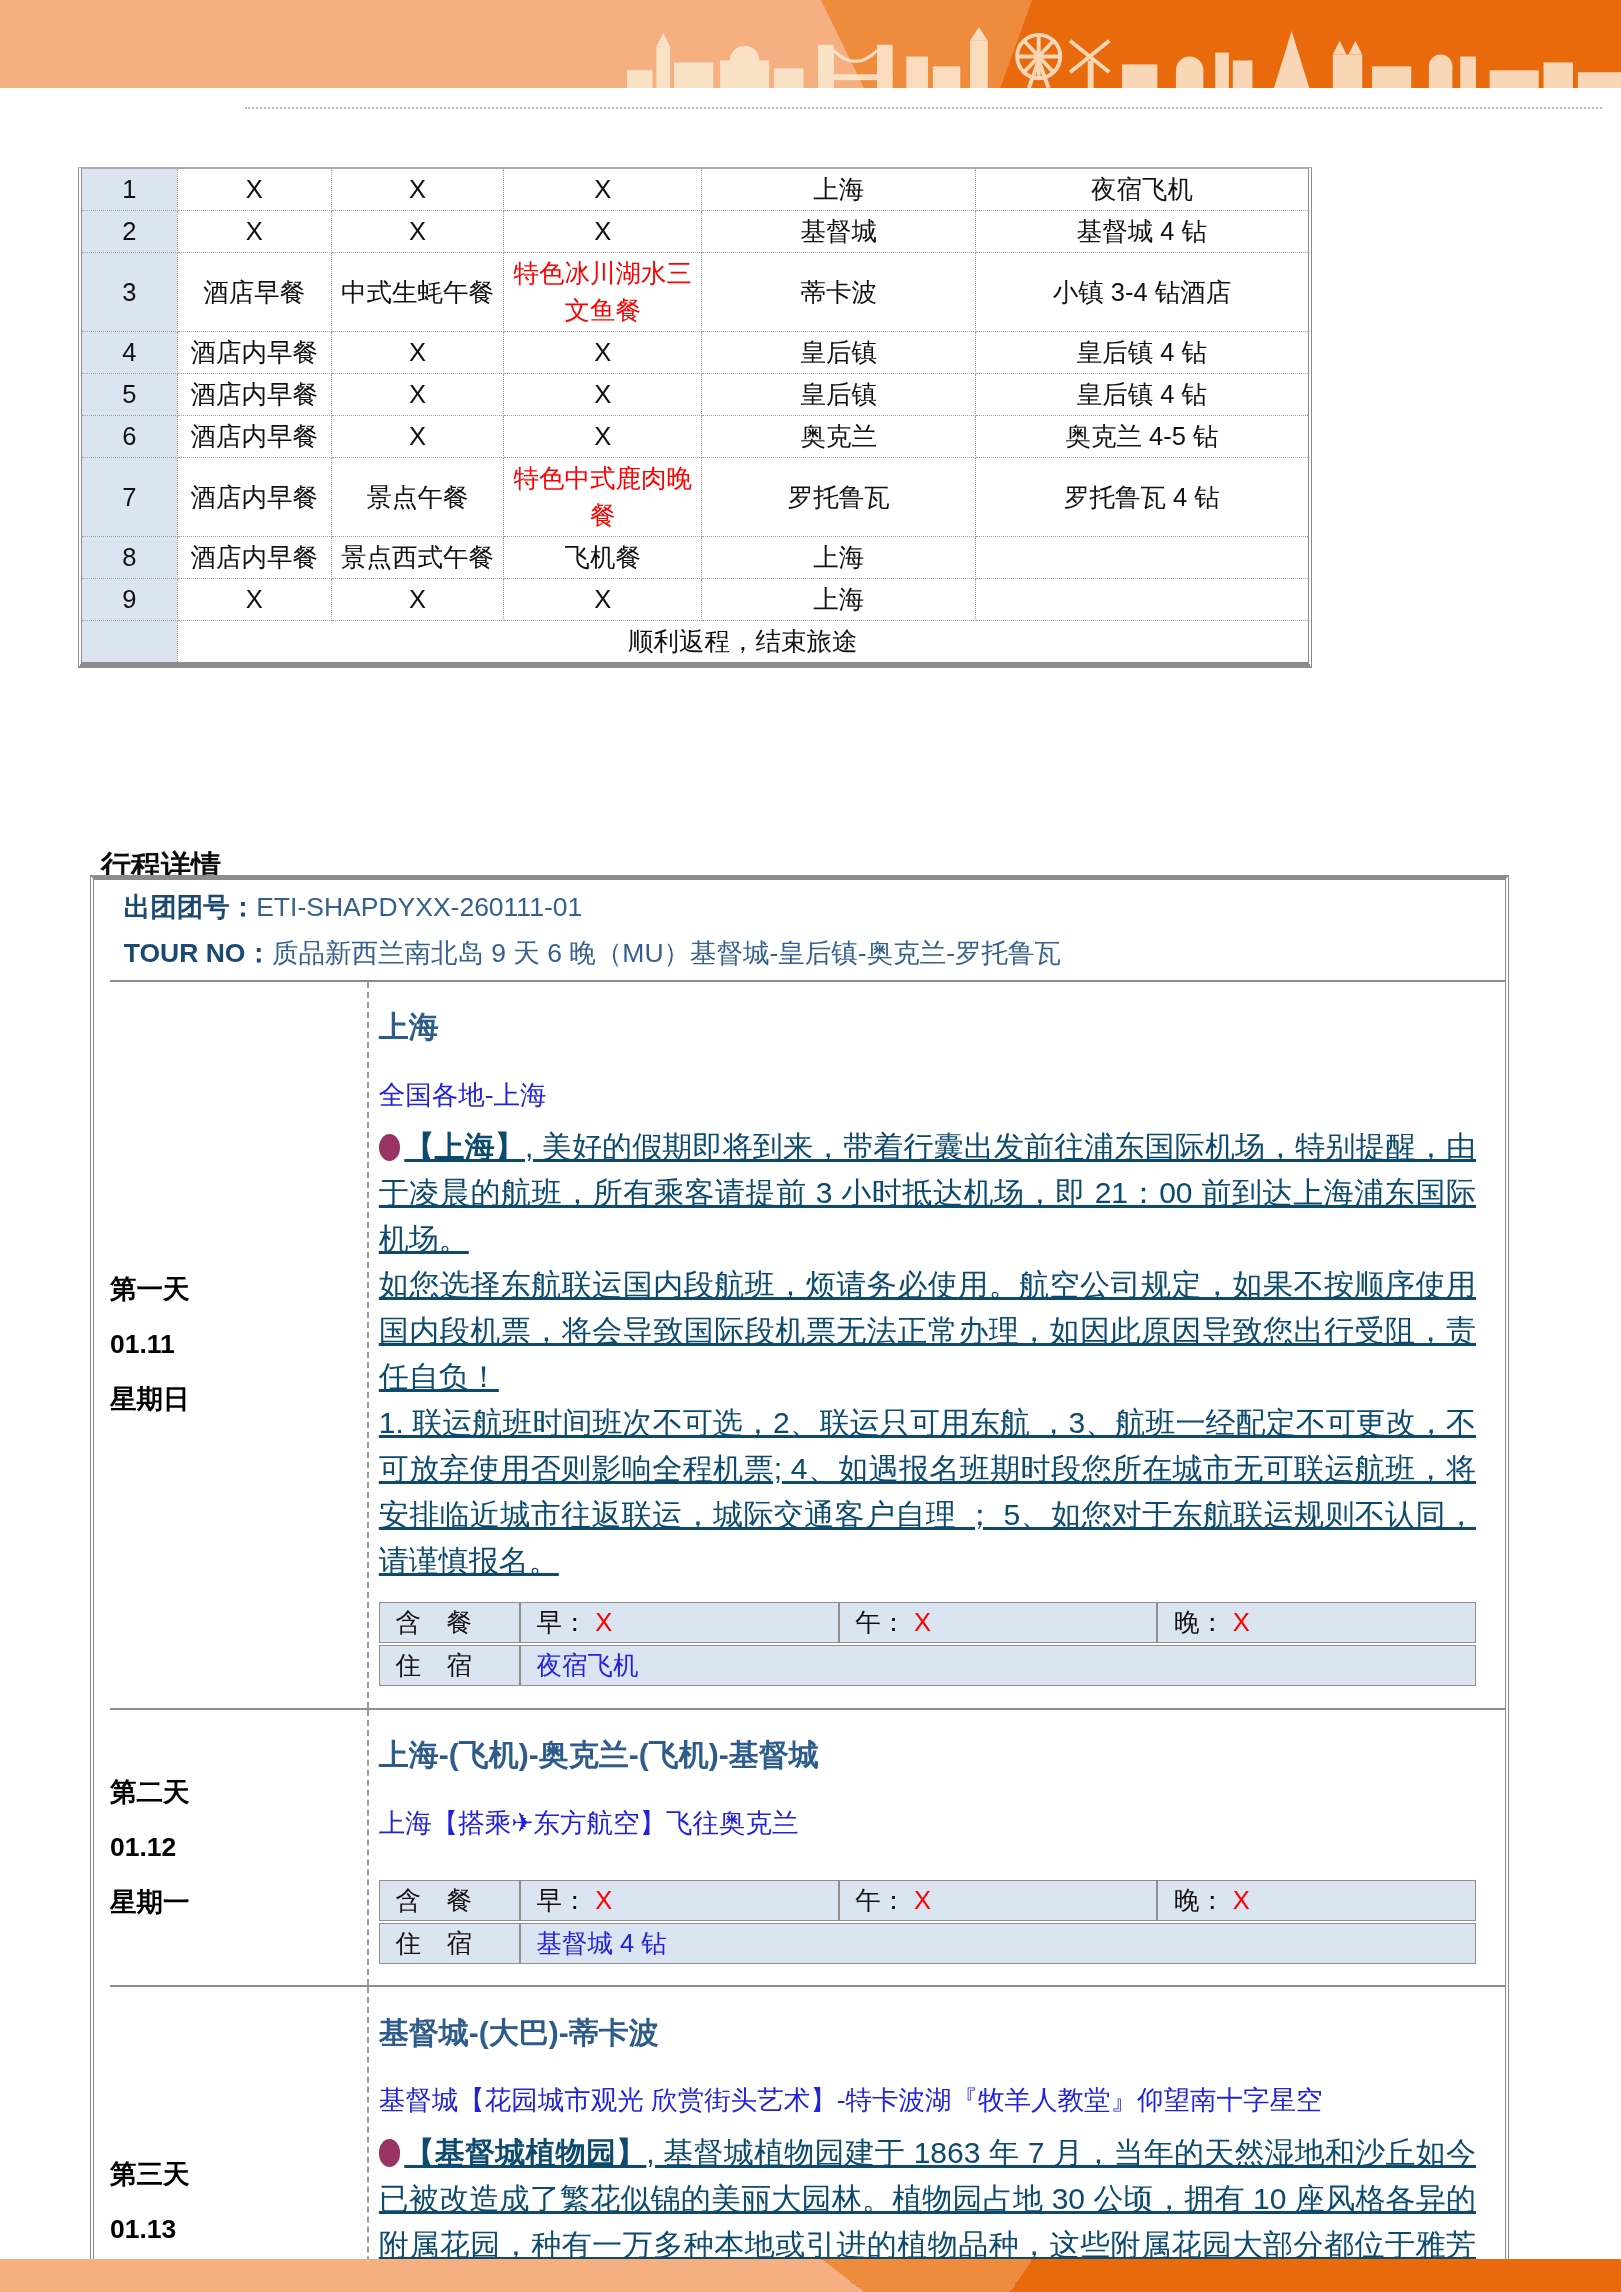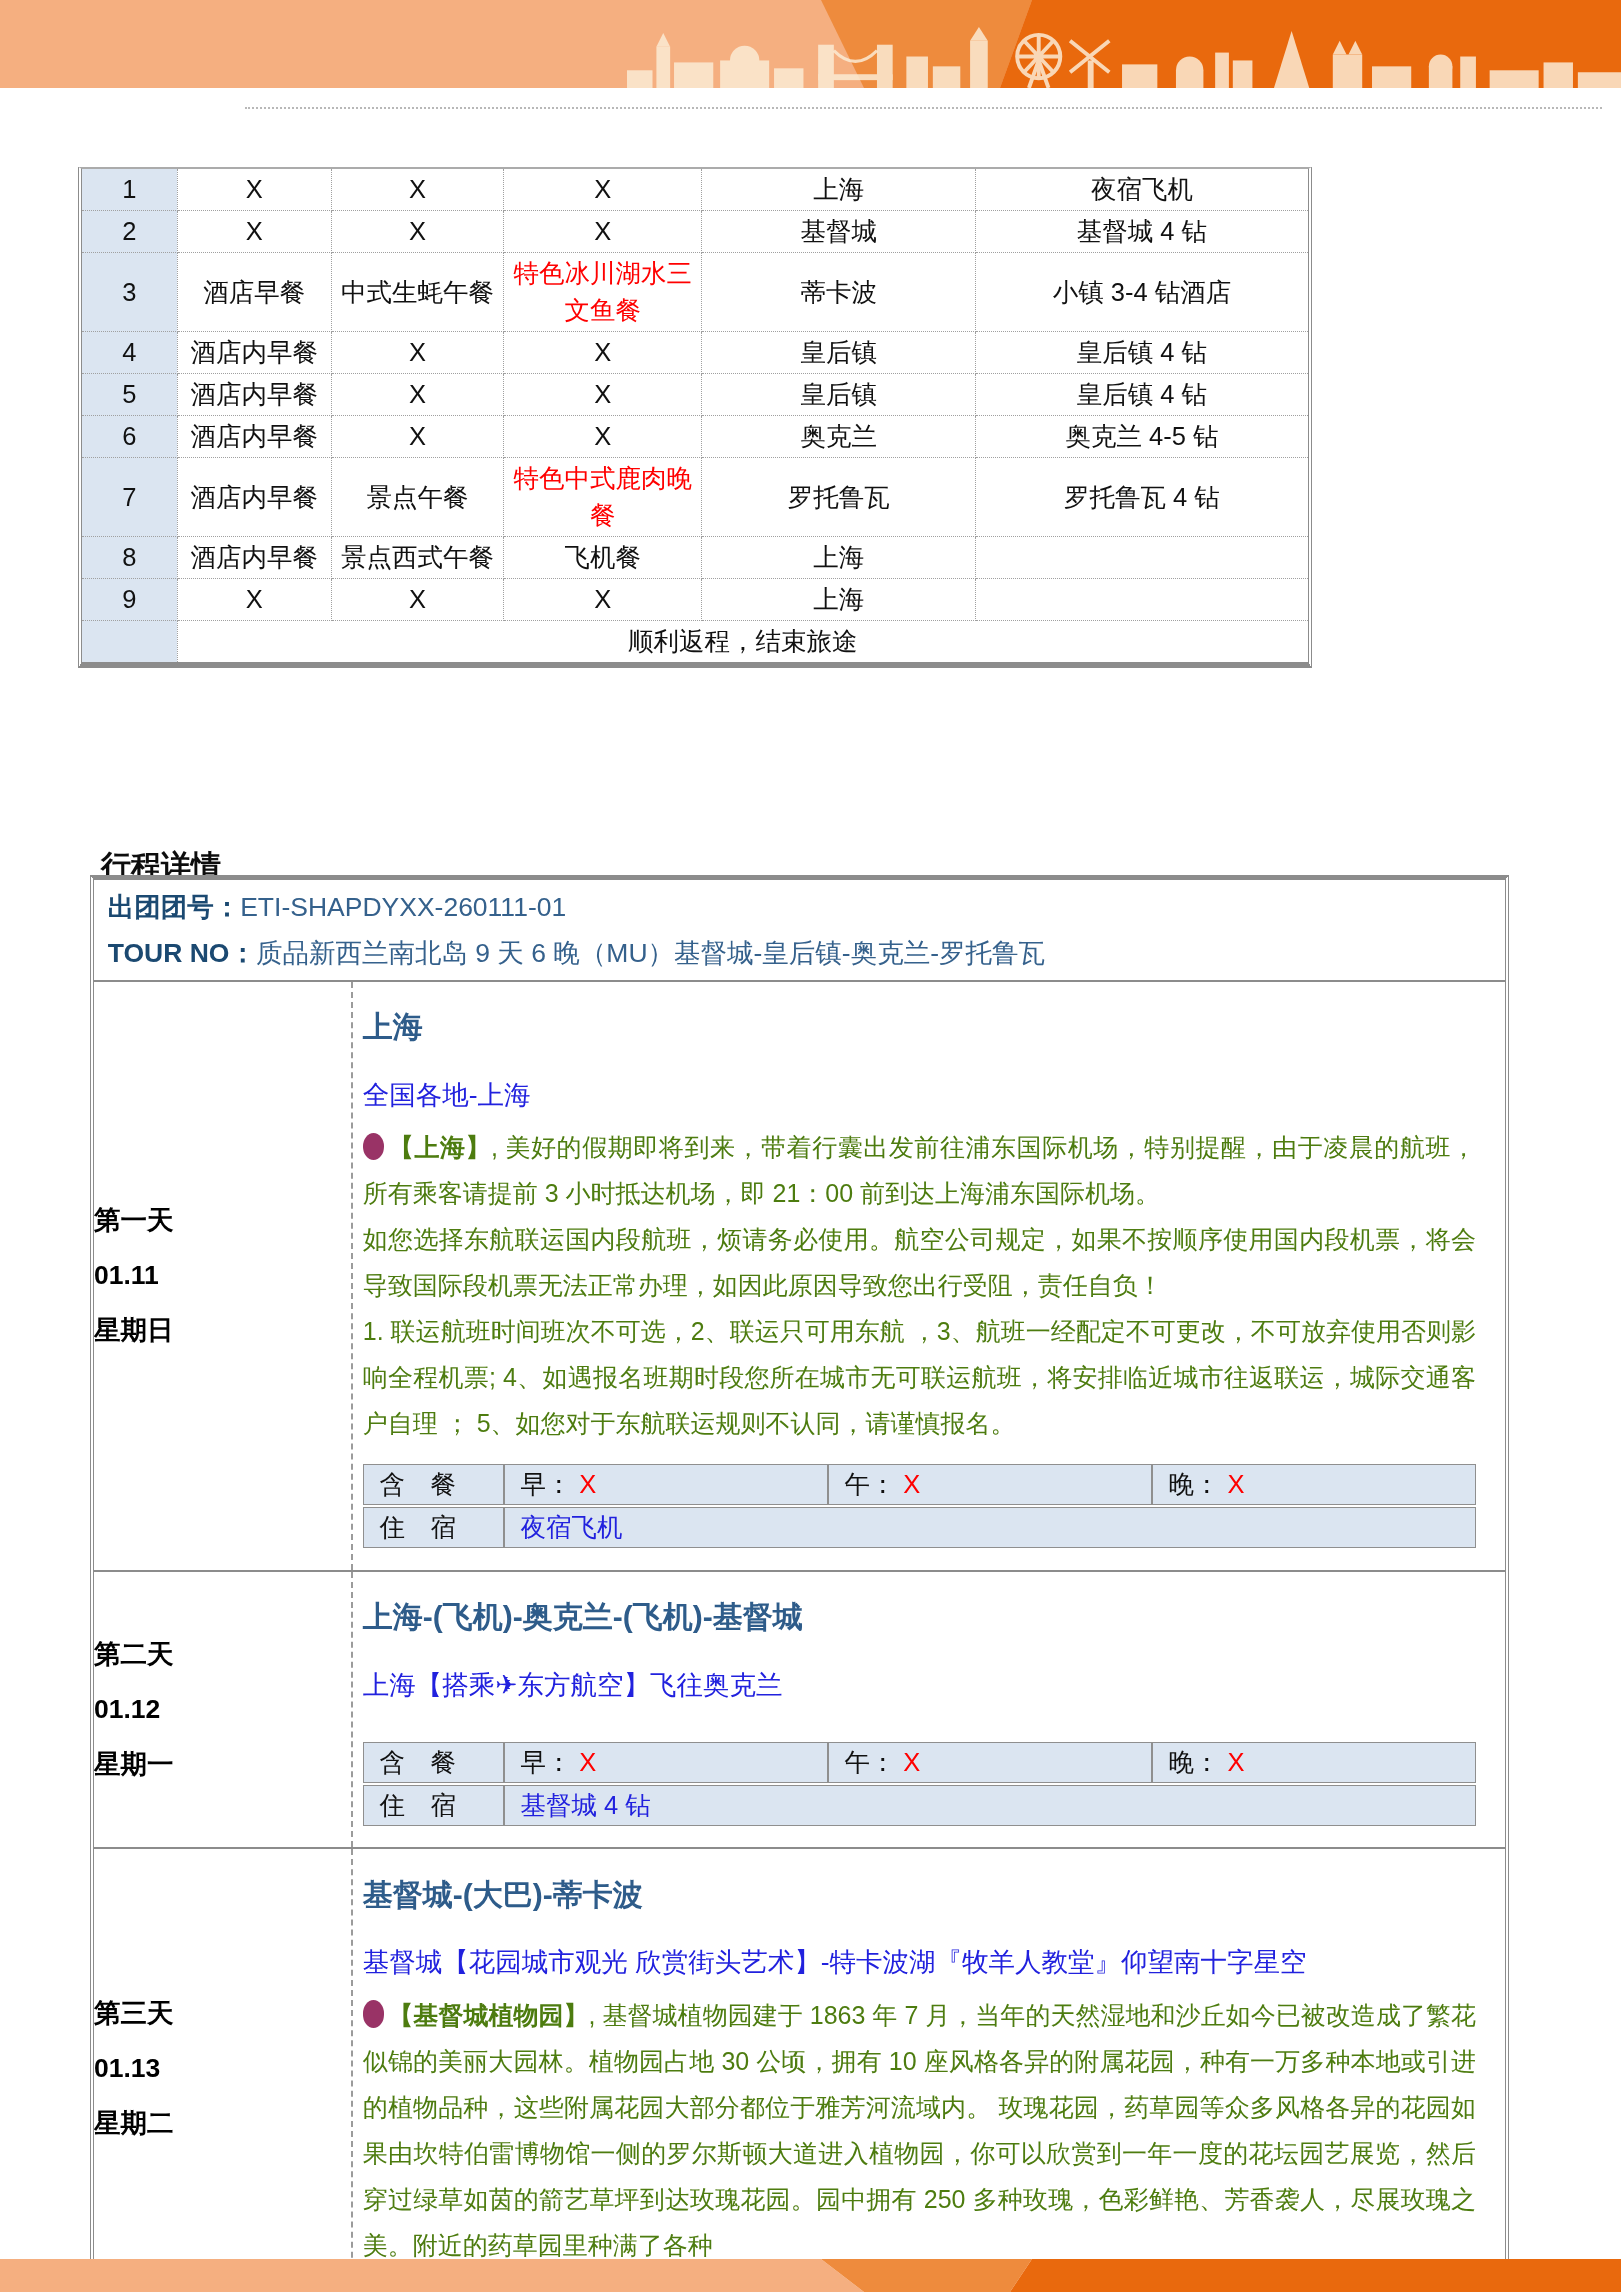--- a/index.html
+++ b/index.html
@@ -49,36 +49,36 @@
   td.hotel{text-align:left;padding-left:29px;}
   td.finrow{text-align:center;padding:5.9px 0 11.8px 206px;vertical-align:top;}
 
   
   .detail-heading{position:absolute;left:101px;top:846px;font-size:30px;font-weight:bold;color:#0d0d0d;}
 
   
   .detail-box{position:absolute;left:90px;top:875px;width:1419px;height:1417px;
     border-top:5.9px solid var(--border-gray);
     border-left:4.9px double var(--border-gray);border-right:4.9px double var(--border-gray);
-    background:#fff;overflow:hidden;}
+    background:#fff;overflow:hidden;padding-left:16px;}
   .tour-head{padding:3.9px 0 3.9px 13.7px;border-bottom:2px solid var(--border-gray);font-size:26.5px;line-height:46px;}
   .tour-line .t-label{font-weight:bold;color:var(--navy);}
   .tour-line .t-value{color:var(--steel);}
   .day-section{display:flex;border-bottom:2px solid var(--border-gray);}
   .day-section:last-child{border-bottom:none;}
   .day-section[data-idx="0"]{min-height:552px;}
   .day-section[data-idx="1"]{min-height:255px;}
   .day-date{width:259px;flex:0 0 259px;display:flex;flex-direction:column;
     justify-content:center;border-right:2px dashed #9B9B9B;
     font-weight:bold;font-size:26.5px;line-height:55px;color:#000;}
   .day-content{flex:1;padding:0 29px 19.6px 9.8px;}
   .day-title{font-size:30px;font-weight:bold;color:var(--title-blue);margin-top:23.5px;line-height:43px;}
   .day-route{color:var(--link-blue);font-size:26.5px;margin-top:27.4px;line-height:39px;}
   .paras{margin-top:9.8px;}
-  .para{font-size:25px;line-height:46px;text-align:justify;color:#4d7c0f;}
+  .para{font-size:30px;line-height:46px;text-align:justify;color:#0c4a6e;text-decoration:underline;}
   .para .bullet{display:inline-block;width:21.6px;height:27.4px;border-radius:50%;
     background:var(--maroon);margin-right:3.9px;vertical-align:-3.9px;}
   .para .bold{font-weight:bold;}
   .meal-table{width:100%;border-collapse:separate;border-spacing:0 2.9px;margin-top:15.7px;font-size:25.5px;}
   .day-section[data-idx="1"] .meal-table{margin-top:35px;}
   .meal-table td{background:var(--tbl-blue);border:1px solid #8F8F8F;height:41px;
     padding:0 0 0 15.7px;vertical-align:middle;}
   .meal-table td.mlabel{width:141px;}
   .meal-table td .mval{color:var(--red);margin-left:7.8px;}
   .meal-table td.stay{color:var(--link-blue);}

